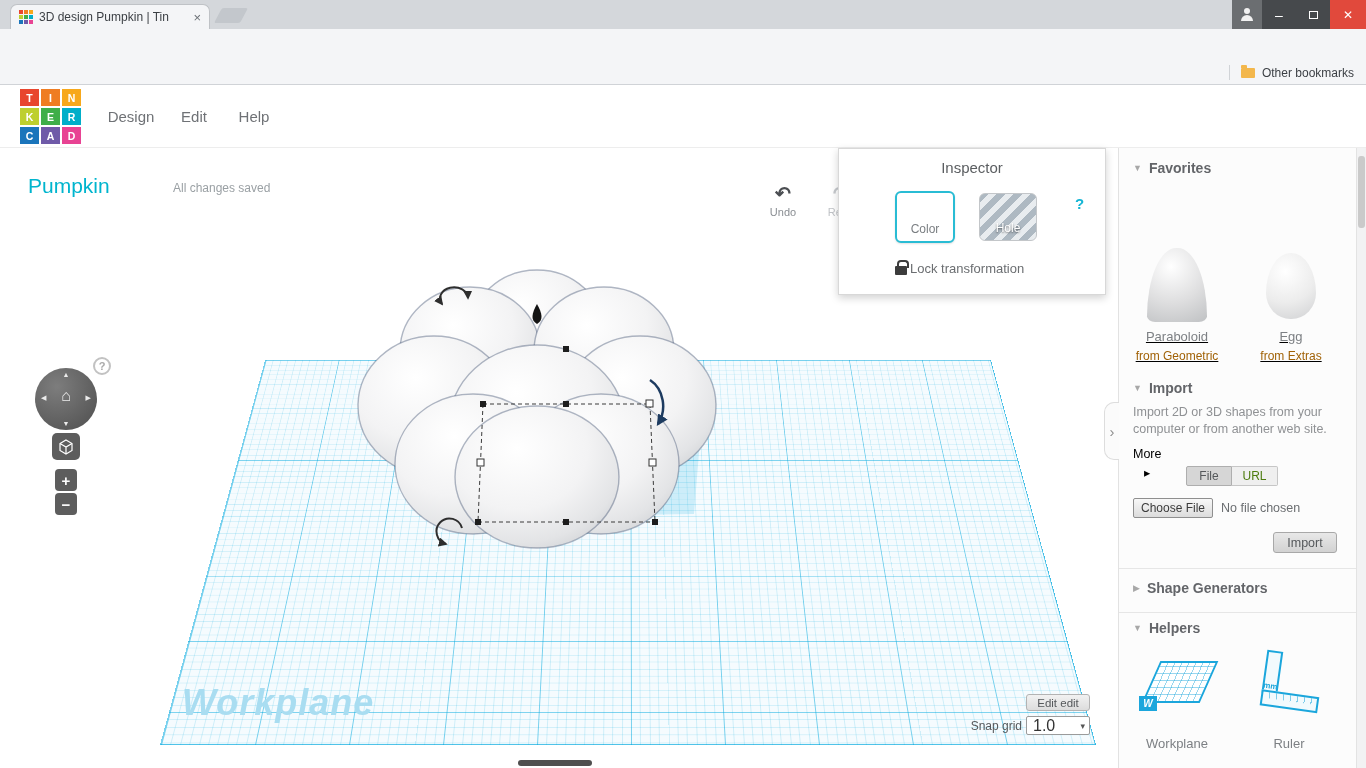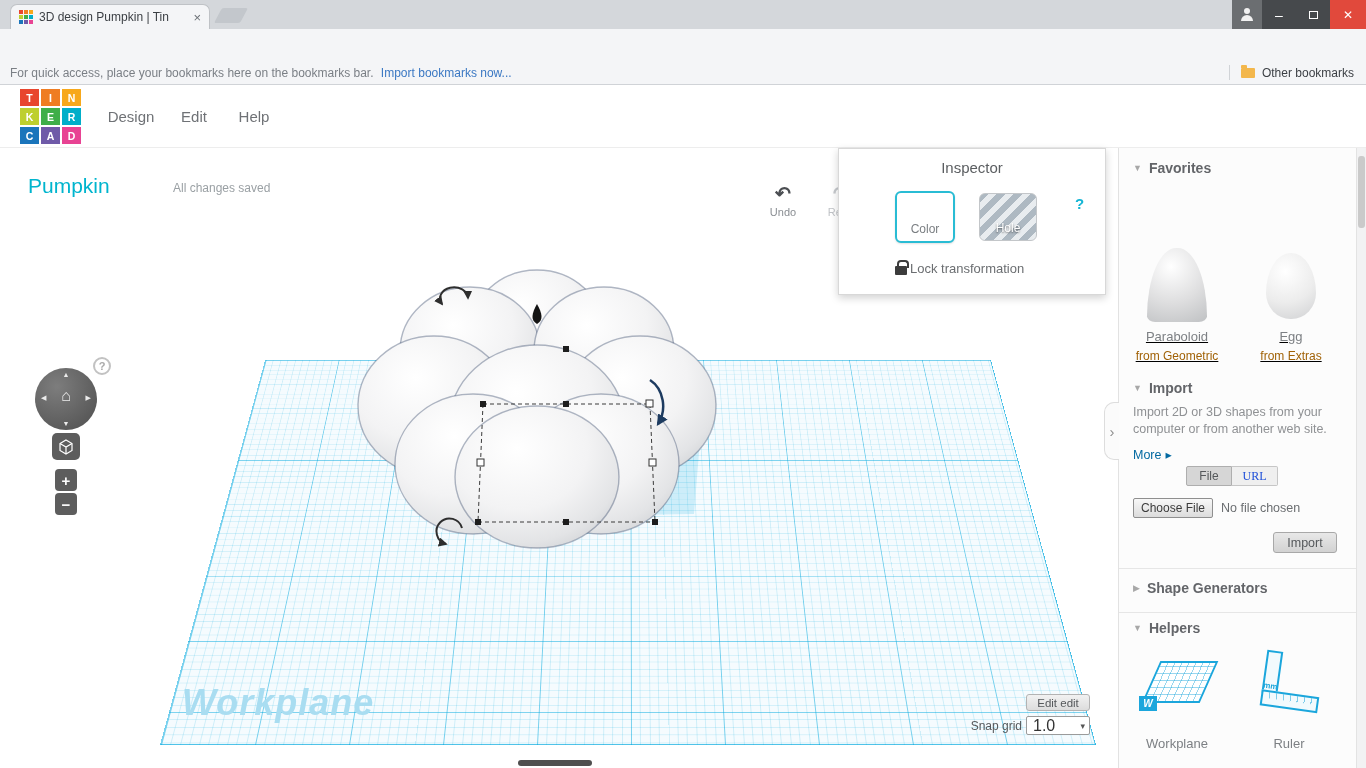--- a/index.html
+++ b/index.html
@@ -145,24 +145,24 @@
   .sec-title { font-size:14px; font-weight:bold; color:#636569; }
   .sb-hint { position:absolute; left:14px; width:206px; font-size:12.5px; color:#8f9194; line-height:17px; }
   .shape-card { position:absolute; width:112px; text-align:center;text-decoration:underline; }
   .card-icon { display:flex; align-items:flex-end; justify-content:center; height:82px; }
   .paraboloid-shape { width:60px; height:74px; border-radius:50% 50% 14% 14% / 95% 95% 8% 8%;
       background:radial-gradient(circle at 40% 25%, #ffffff, #dededf 55%, #bfc1c3); }
   .egg-shape { width:50px; height:66px; border-radius:50% / 62% 62% 40% 40%;
       background:radial-gradient(circle at 38% 28%, #ffffff, #ececec 55%, #cfd0d2); margin-bottom:3px; }
   .card-name { font-size:13px; color:#7d8084; margin-top:7px; }
   .card-source { font-size:12px; color:#a16207; margin-top:5px; }
-  .more-link { position:absolute; left:14px; top:299px; font-size:12.5px; color:#0369a1; display:flex; gap:4px; align-items:center; }
+  .more-link { position:absolute; left:14px; top:299px; font-size:12.5px; color:#000000; display:flex; gap:4px; align-items:center;flex-direction:column; }
   .filetab { position:absolute; top:318px; height:20px; width:46px; font-size:12px; display:flex; align-items:center; justify-content:center; }
   .tab-file { left:67px; background:#d6d6d6; border:1px solid #aeaeae; border-radius:2px 0 0 2px; color:#55585b; }
-  .tab-url { left:113px; background:#efefef; border:1px solid #c6c6c6; border-left:none; border-radius:0 2px 2px 0; color:#1d4ed8;font-family:Liberation Serif, serif; }
+  .tab-url { left:113px; background:#efefef; border:1px solid #c6c6c6; border-left:none; border-radius:0 2px 2px 0; color:#4d7c0f; }
   .choose-btn { position:absolute; left:14px; top:350px; width:80px; height:20px; background:linear-gradient(#f8f8f8,#dcdcdc);
                 border:1px solid #8f8f8f; border-radius:2px; font-size:12px; color:#3c3c3c; display:flex; align-items:center; justify-content:center; }
   .no-file { position:absolute; left:102px; top:353px; font-size:12.5px; color:#6b6e71; }
   .import-btn { position:absolute; left:154px; top:384px; width:64px; height:21px; background:linear-gradient(#e8e8e8,#d2d2d2);
                 border:1px solid #a8a8a8; border-radius:3px; font-size:12.5px; color:#55585b; display:flex; align-items:center; justify-content:center; }
   .sb-divider { position:absolute; left:0; width:238px; height:1px; background:#e6e6e6; }
   .helper-card { position:absolute; text-align:center; }
   .wp-icon-wrap { position:relative; width:80px; height:62px; }
   .wp-par { position:absolute; left:14px; top:8px; width:58px; height:42px; border:2px solid #1ba6dc; background-color:#fff;
       background-image: repeating-linear-gradient(0deg, transparent 0 6px, rgba(27,166,220,.45) 6px 7px),
@@ -225,24 +225,20 @@
     <div class="nav-btn nav-ref">⟳</div>
     <div class="addressbar">
       <span class="padlock"></span>
       <span class="url-text">https://www.tinkercad.com/things/fQflMJWct3M-pumpkin/edit</span>
       <span class="omni-star">☆</span>
     </div>
     <div class="menu-dots">⋮</div>
   </div>
 
   <div class="bookmarksbar">
-    <div class="bm-left">
-      <span>For quick access, place your bookmarks here on the bookmarks bar.</span>
-      <span class="bm-link">Import bookmarks now...</span>
-    </div>
     <div class="bm-right">
       <span class="bm-sep"></span>
       <span class="folder"></span>
       <span class="bm-label">Other bookmarks</span>
     </div>
   </div>
 
   <div class="appheader">
     <div class="logo">
       <span class="lt1">T</span>

